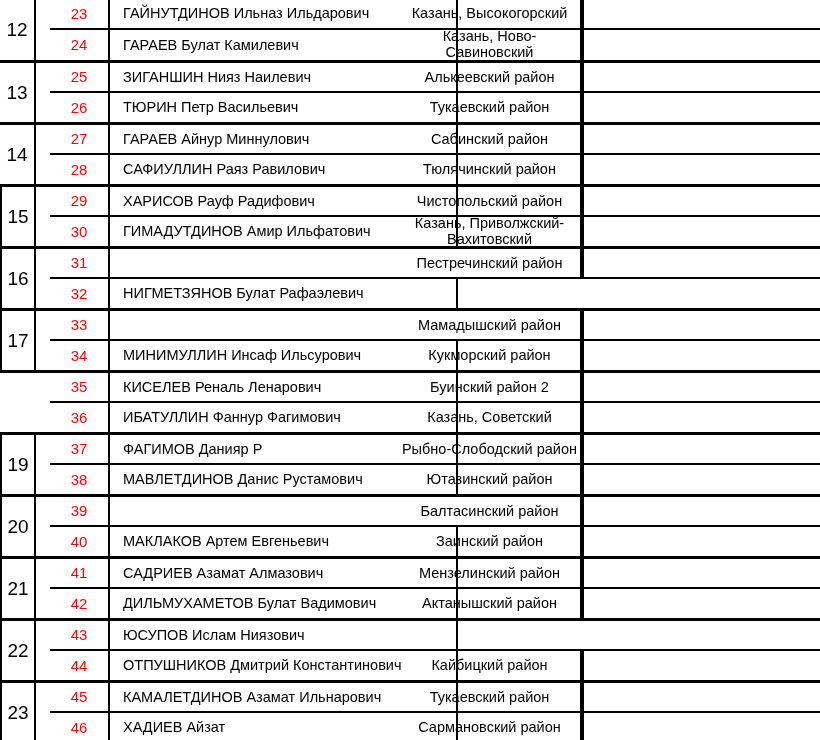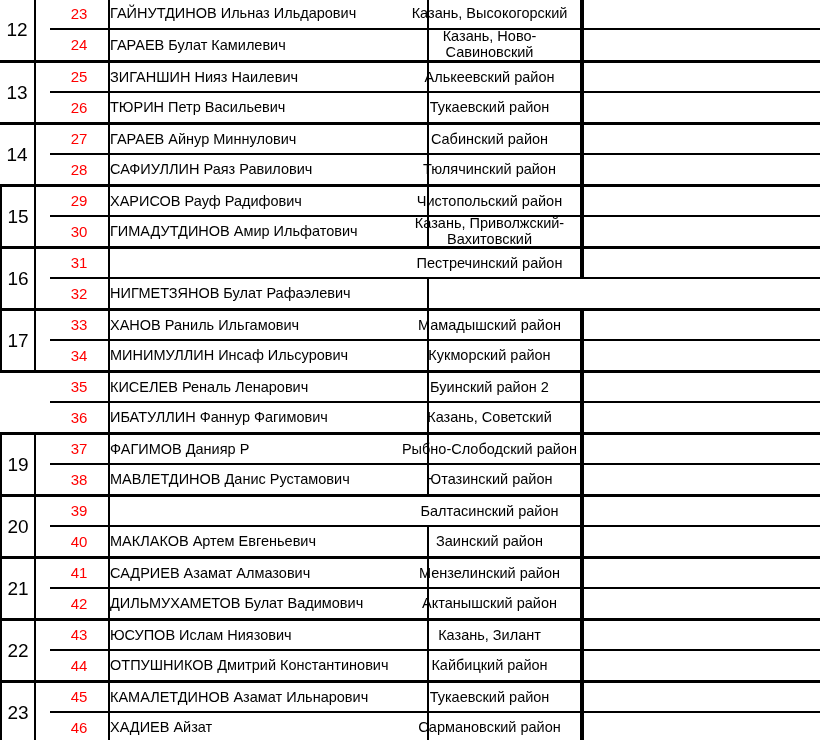--- a/index.html
+++ b/index.html
@@ -79,23 +79,23 @@
     .c-num {
       left: 0;
       width: 60px;
       border-right: 2px solid #000;
       justify-content: center;
       color: #ff0000;
       font-size: 15px;
     }
     .c-name {
       left: 60px;
-      width: 319px;
+      width: 348px;
       border-right: 2px solid #000;
-      padding-left: 0;
+      padding-left: 13px;
       white-space: nowrap;
     }
     .c-dist {
       left: 349px;
       width: 185px;
       border-right: 4px solid #000;
       justify-content: center;
       text-align: center;
       line-height: 16px;
       white-space: normal;
@@ -204,21 +204,20 @@
         <div class="cell c-empty"></div>
       </div>
     </div>
   </div>
 
   <div class="group">
     <div class="group-num">17</div>
     <div class="rows">
       <div class="row r0">
         <div class="cell c-num">33</div>
-        <div class="cell c-name">ХАНОВ Раниль Ильгамович</div>
         <div class="cell c-dist">Мамадышский район</div>
         <div class="cell c-empty"></div>
       </div>
       <div class="row r1">
         <div class="cell c-num">34</div>
         <div class="cell c-name">МИНИМУЛЛИН Инсаф Ильсурович</div>
         <div class="cell c-dist">Кукморский район</div>
         <div class="cell c-empty"></div>
       </div>
     </div>
@@ -293,21 +292,20 @@
       </div>
     </div>
   </div>
 
   <div class="group">
     <div class="group-num">22</div>
     <div class="rows">
       <div class="row r0">
         <div class="cell c-num">43</div>
         <div class="cell c-name">ЮСУПОВ Ислам Ниязович</div>
-        <div class="cell c-dist">Казань, Зилант</div>
         <div class="cell c-empty"></div>
       </div>
       <div class="row r1">
         <div class="cell c-num">44</div>
         <div class="cell c-name">ОТПУШНИКОВ Дмитрий Константинович</div>
         <div class="cell c-dist">Кайбицкий район</div>
         <div class="cell c-empty"></div>
       </div>
     </div>
   </div>

